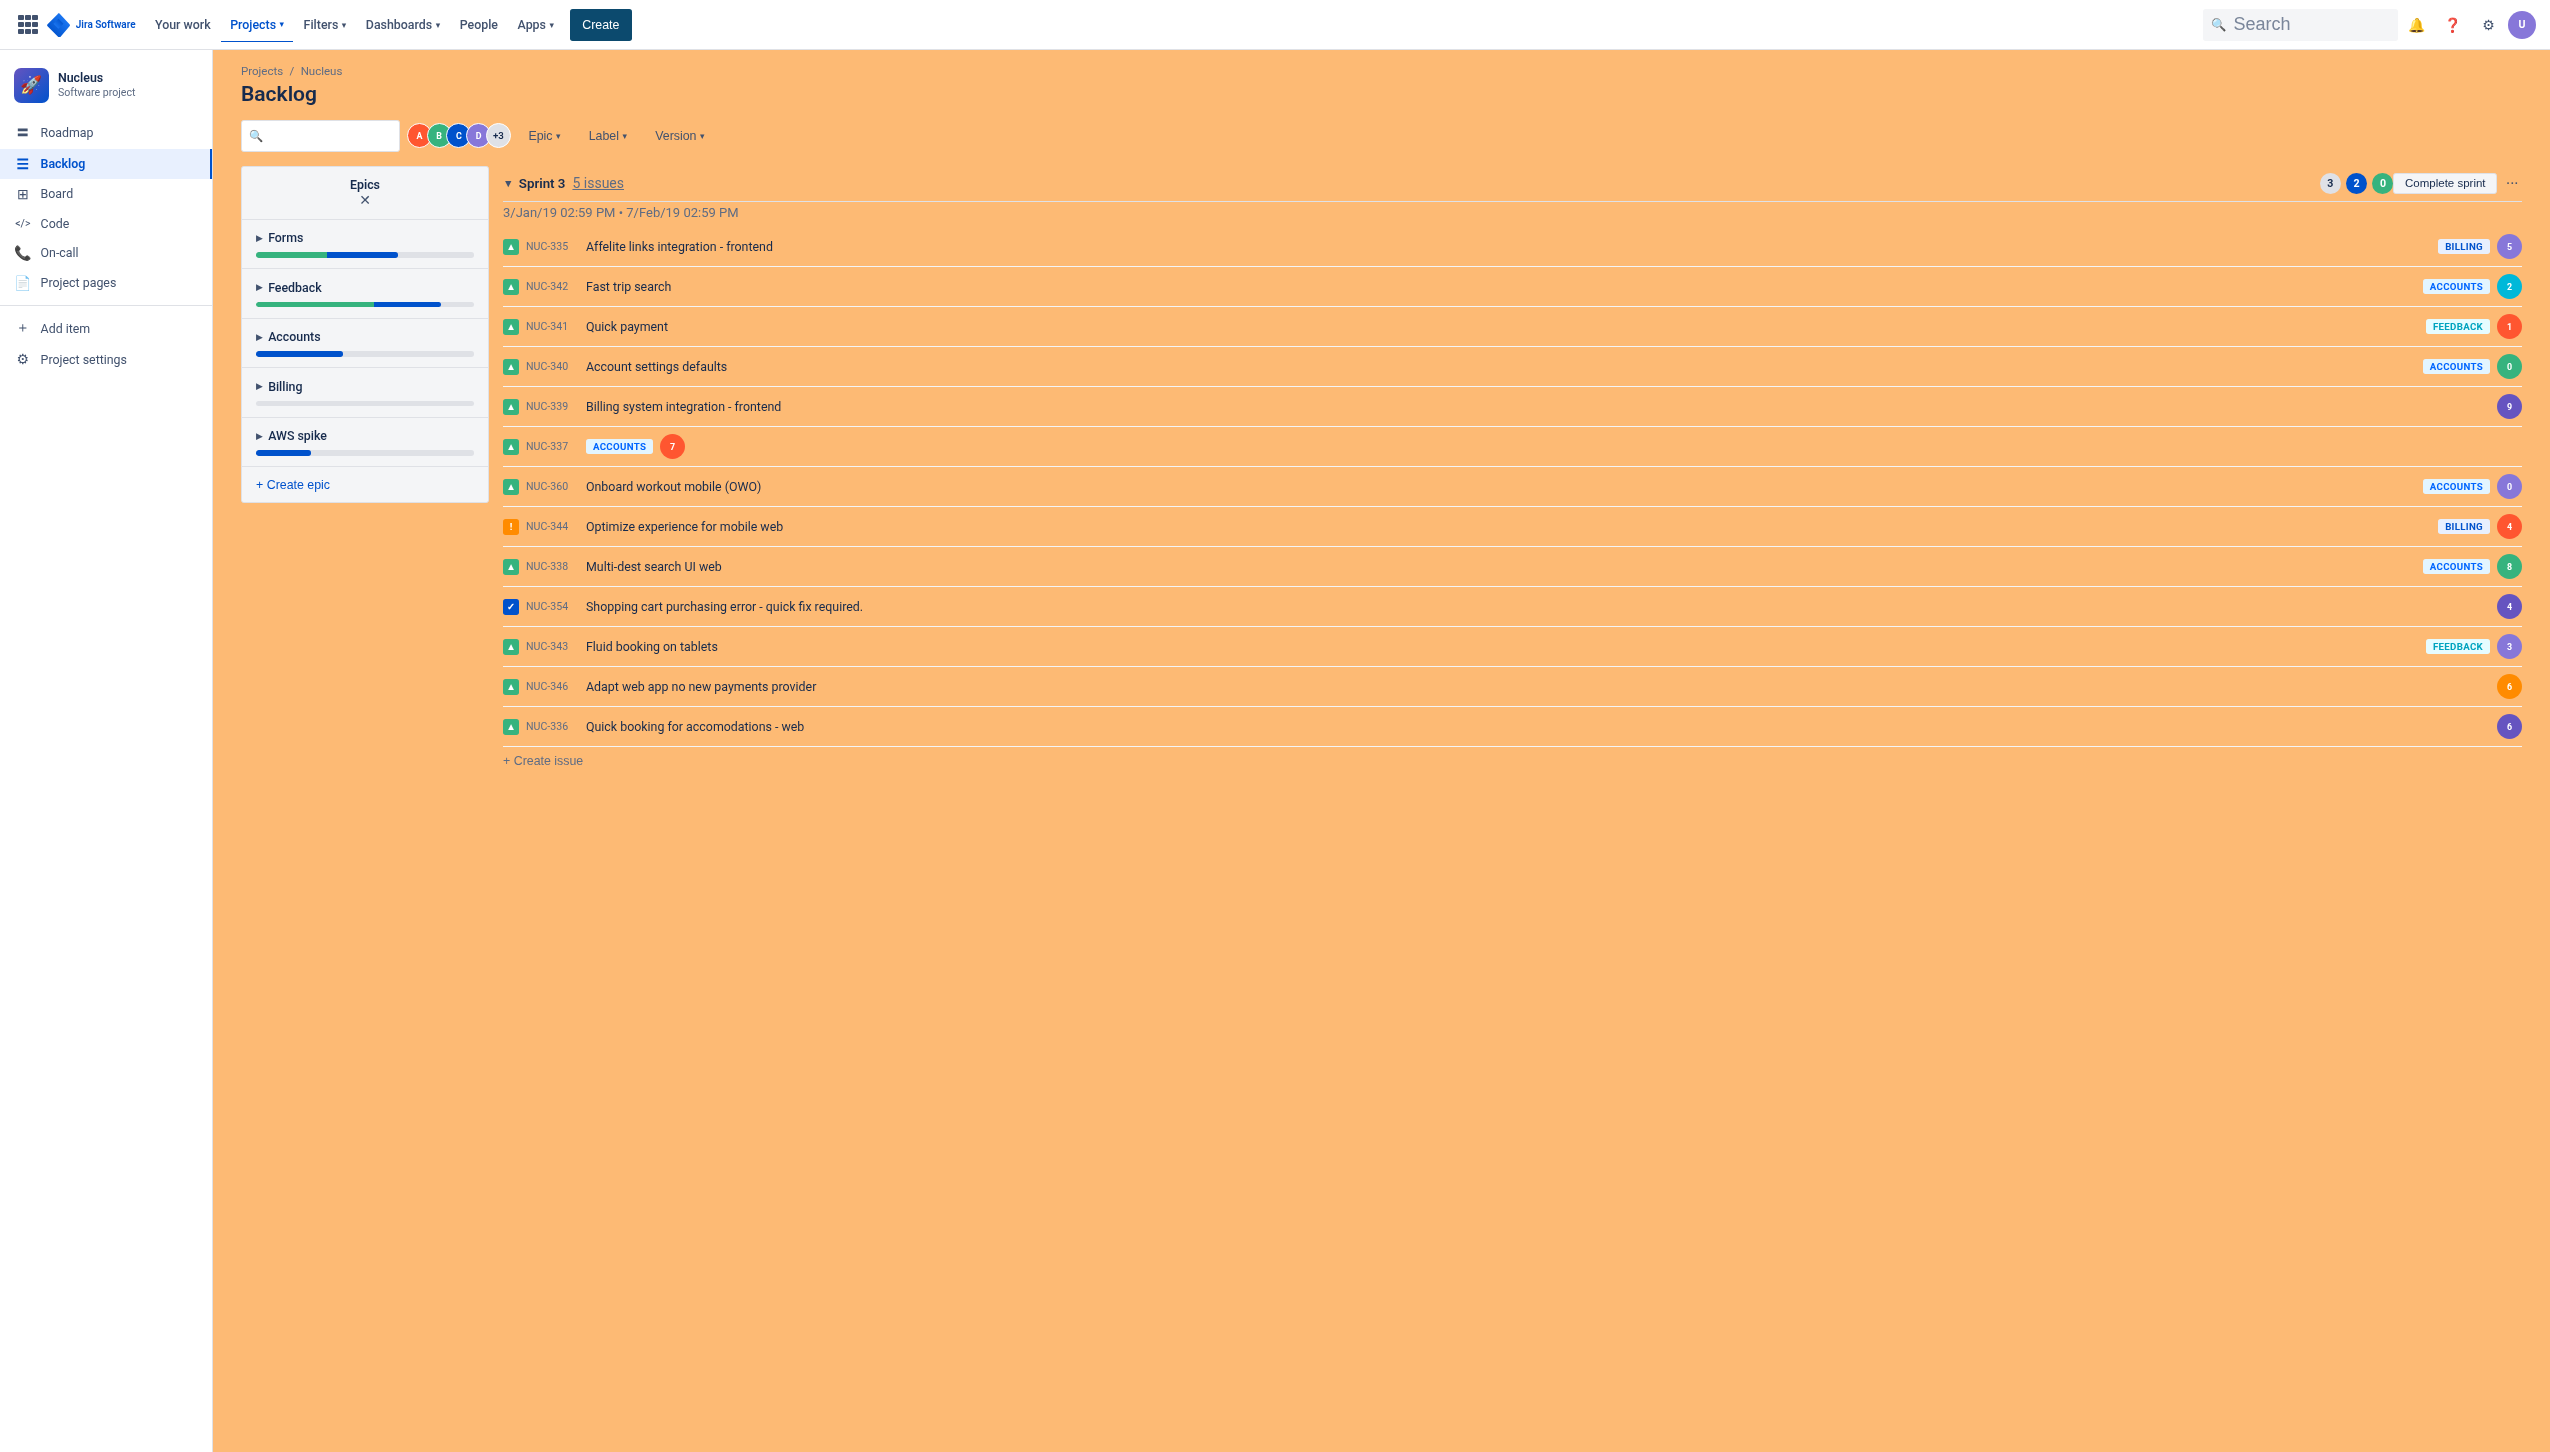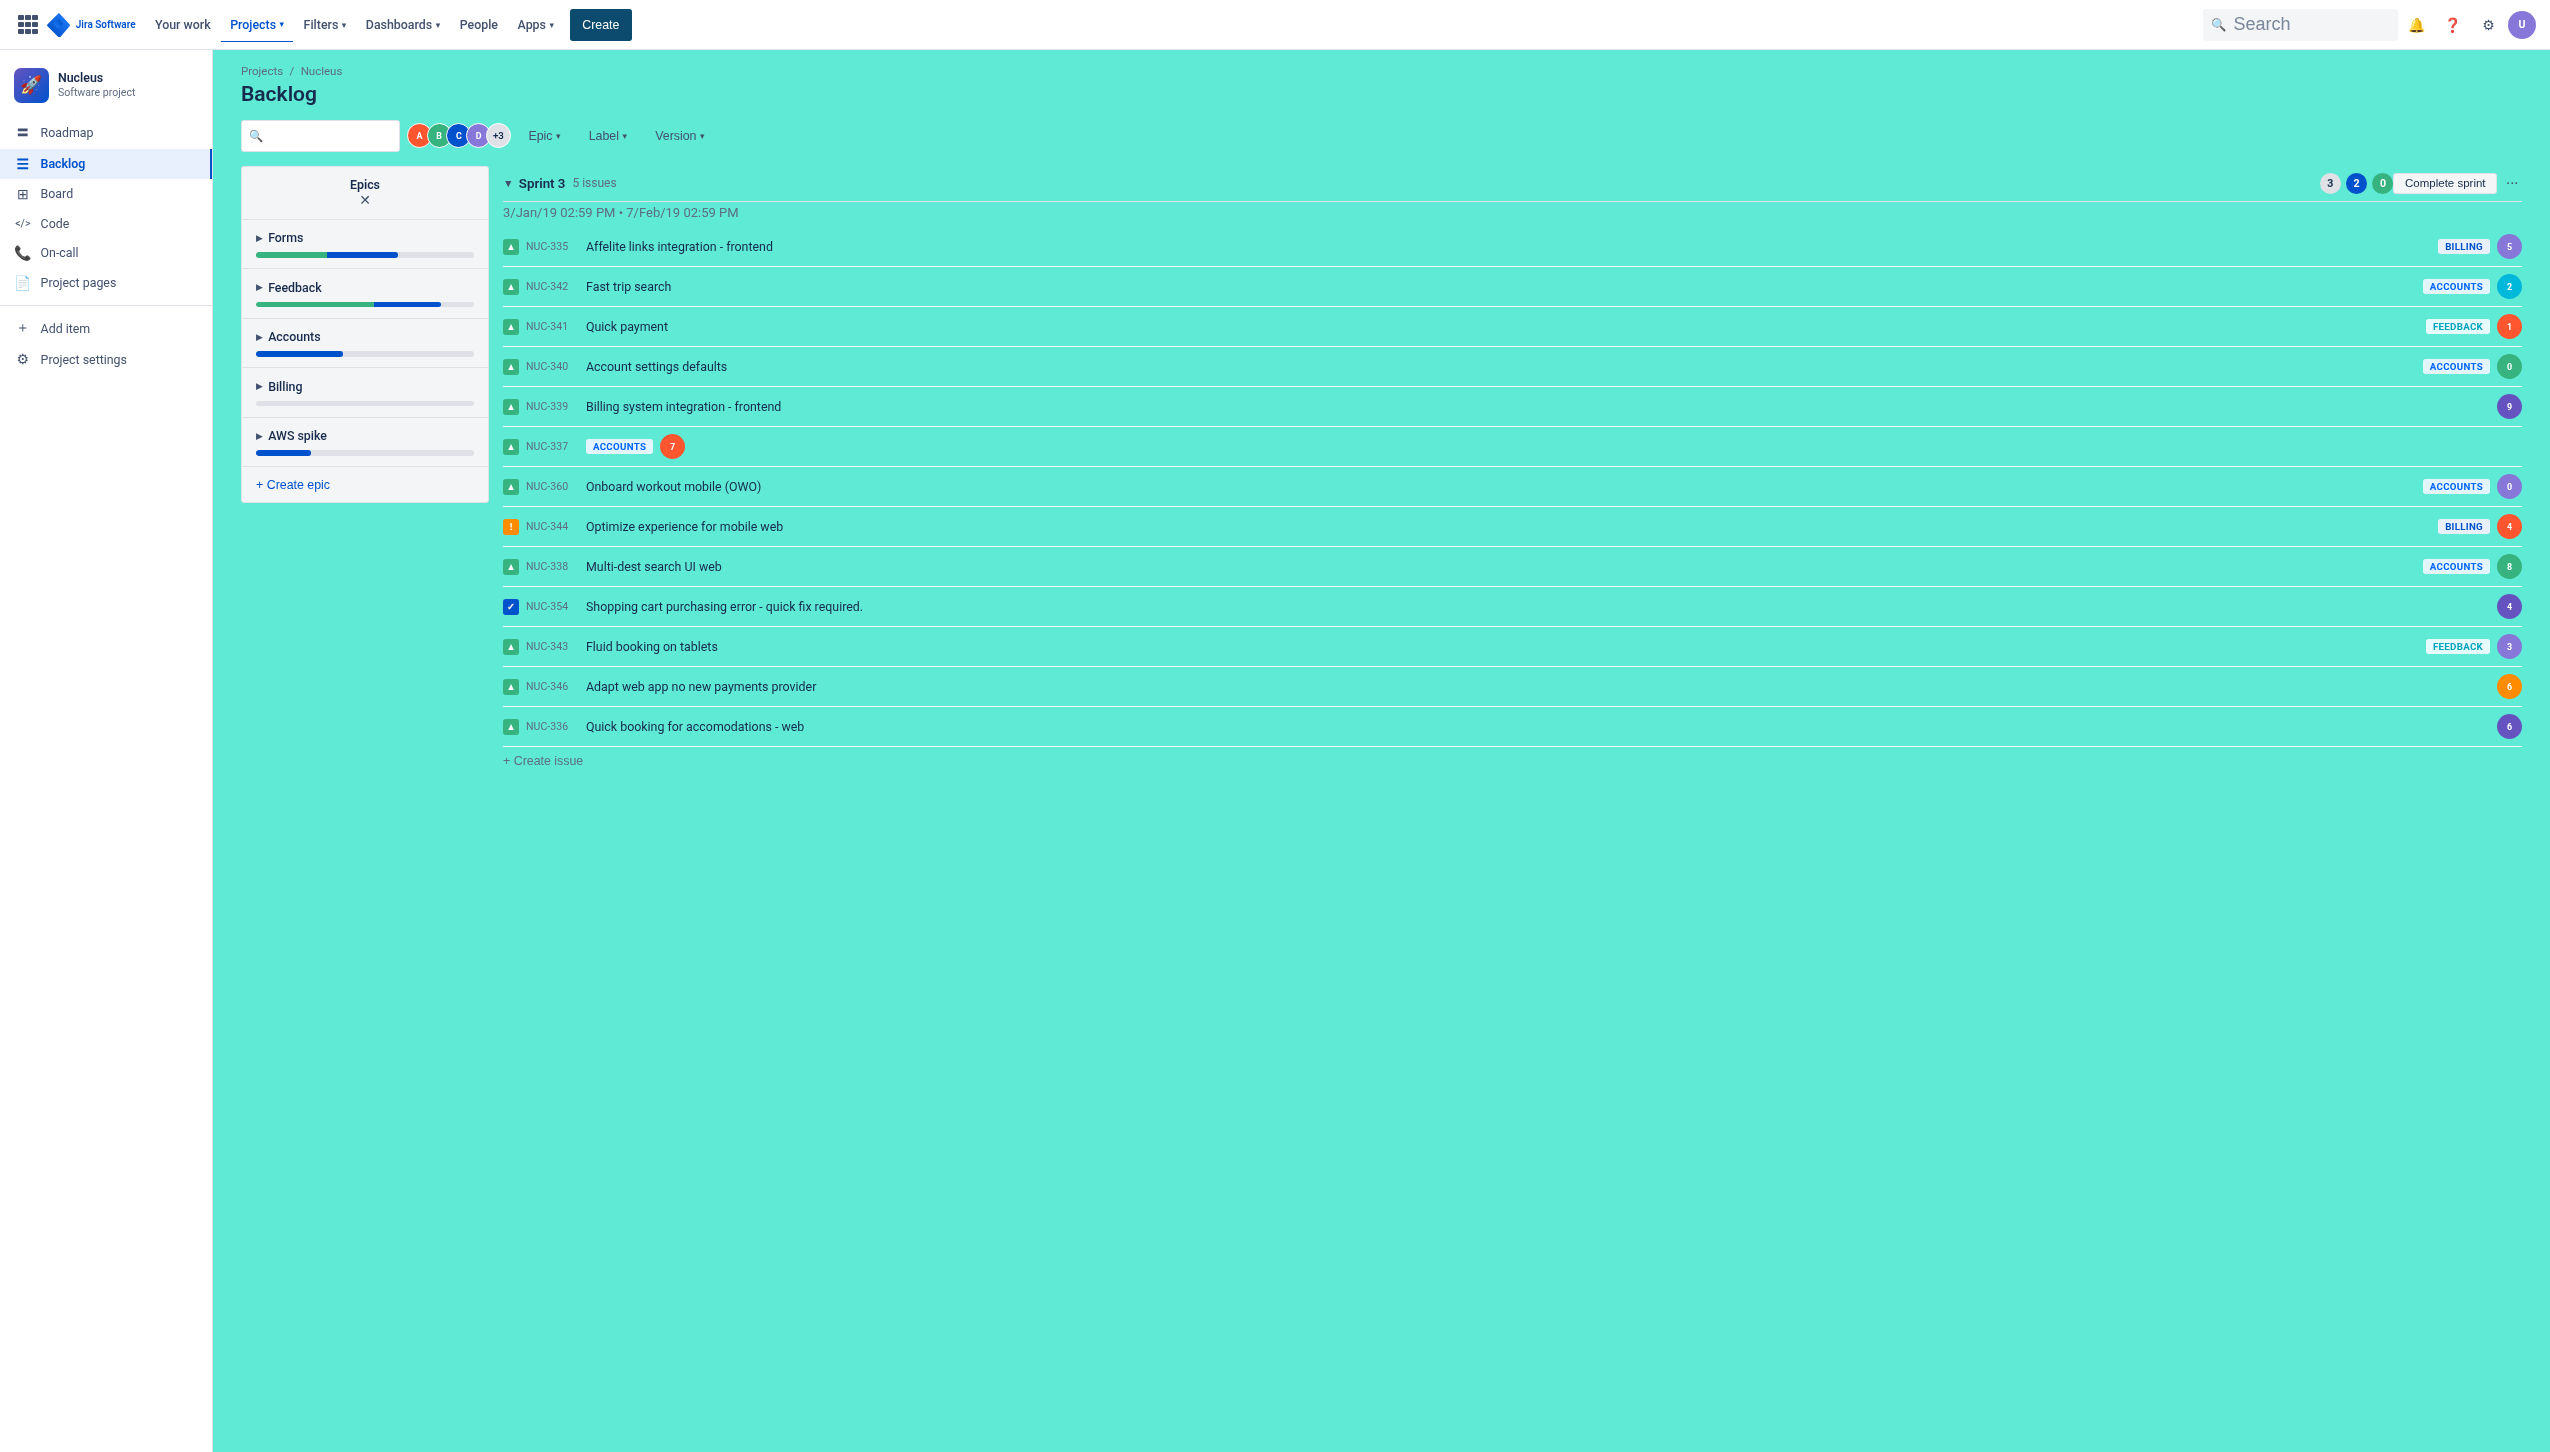--- a/index.html
+++ b/index.html
@@ -63,21 +63,21 @@
     .sidebar-item {
       display: flex; align-items: center; gap: 8.9px; padding: 7px 14px;
       cursor: pointer; color: #42526e; font-size: 12.4px; border-radius: 0;
       transition: background 0.1s;
     }
     .sidebar-item.active { background: #e8f0fe; color: #0052cc; font-weight: 600; border-right: 2.7px solid #0052cc; }
     .sidebar-item-icon { width: 17.7px; text-align: center; font-size: 14px; }
     .sidebar-divider { height: 0.9px; background: #dfe1e6; margin: 7px 0; }
 
     
-    .main-content { flex: 1; overflow-y: auto; background: #5eead4; }
+    .main-content { flex: 1; overflow-y: auto; background: #fdba74; }
     .breadcrumb { padding: 14px 28px 0; font-size: 11.5px; color: #5e6c84; }
     .breadcrumb a { color: #5e6c84; text-decoration: none; }
     .breadcrumb-sep { margin: 0 3.5px; }
     .page-title { padding: 3.5px 28px 14px; font-size: 21px; font-weight: 600; color: #172b4d; }
 
     .toolbar { display: flex; align-items: center; gap: 7px; padding: 0 28px 14px; }
     .toolbar-search {
       display: flex; align-items: center; background: #fff; border: 1.8px solid #dfe1e6;
       border-radius: 2.7px; padding: 0 7px; height: 32px; gap: 5.3px; width: 159px;
     }
@@ -124,21 +124,21 @@
     }
 
     
     .sprint-section { flex: 1; }
     .sprint-header {
       display: flex; align-items: center; padding: 7px 0; border-bottom: 0.9px solid #dfe1e6;
       margin-bottom: 0;
     }
     .sprint-chevron { color: #42526e; font-size: 10.6px; cursor: pointer; margin-right: 5.3px; }
     .sprint-title { font-size: 13.3px; font-weight: 600; color: #172b4d; margin-right: 7px; }
-    .sprint-count { font-size: 12px; color: #5e6c84; }
+    .sprint-count { font-size: 14px; color: #5e6c84; text-decoration: underline; }
     .sprint-spacer { flex: 1; }
     .sprint-badges { display: flex; align-items: center; gap: 5.3px; }
     .sprint-badge {
       width: 21px; height: 21px; border-radius: 50%; display: flex; align-items: center;
       justify-content: center; font-size: 10.6px; font-weight: 700; color: #172b4d;
     }
     .sprint-badge.grey { background: #dfe1e6; }
     .sprint-badge.blue { background: #0052cc; color: white; }
     .sprint-badge.green { background: #36b37e; color: white; }
     .complete-sprint-btn {

